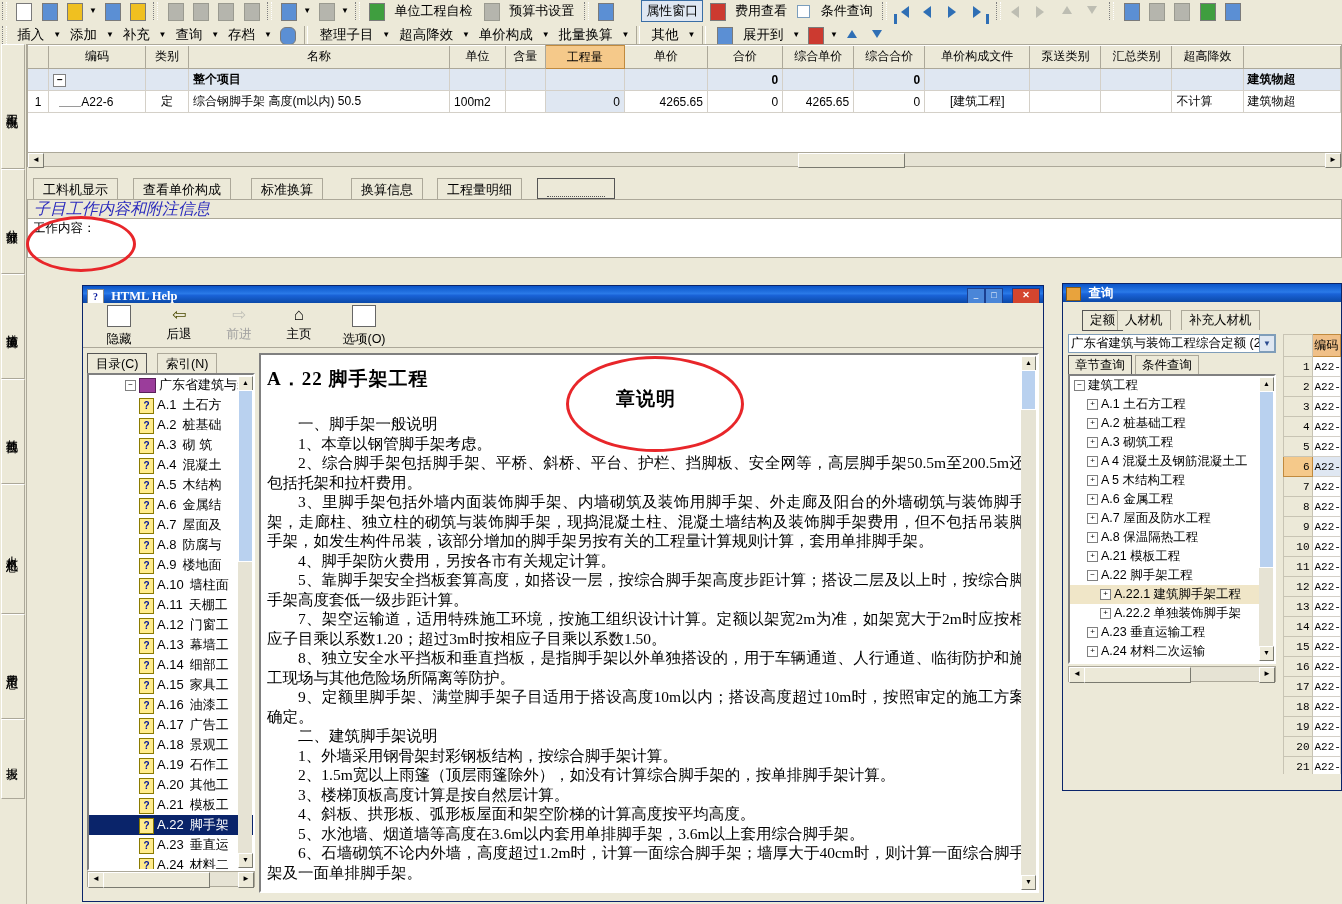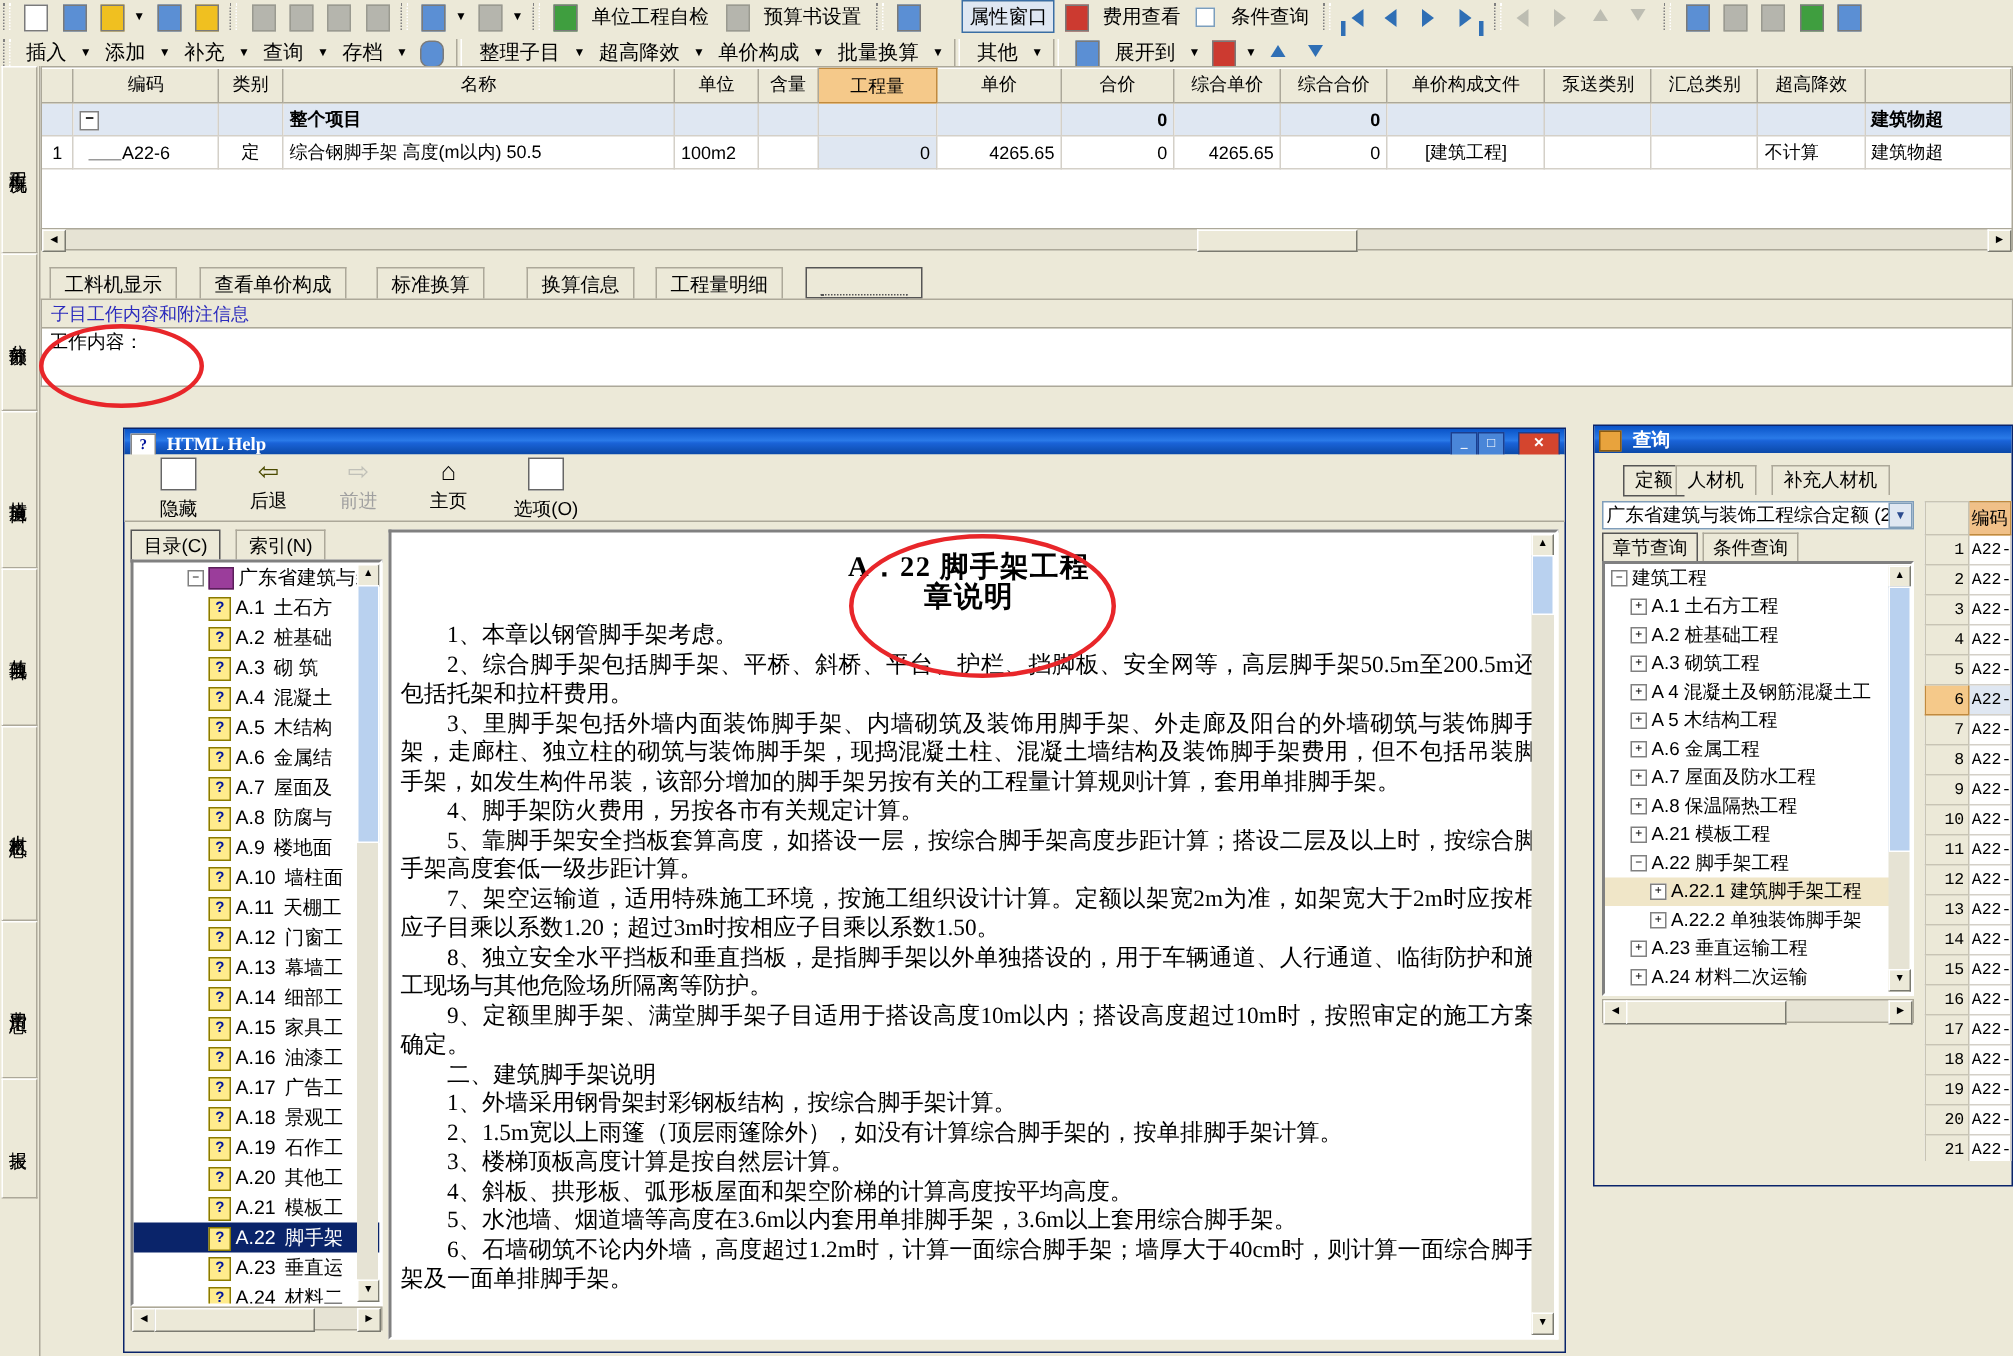--- a/index.html
+++ b/index.html
@@ -66,21 +66,21 @@
 
   
   #tabrow{left:27px;top:178px;width:1315px;height:22px;}
   .ftab{position:absolute;top:0;height:21px;line-height:21px;padding:0 9px;font-size:13px;background:#ece9d8;border:1px solid #aca899;border-bottom:none;box-sizing:border-box;white-space:nowrap;}
   .ftab.active{background:#ece9d8;border:1px solid #555;}
   .ftab.active .inner{border:1px dotted #555;display:block;height:17px;line-height:17px;padding:0 2px;margin-top:17px;}
   #tabline{left:27px;top:199px;width:1315px;height:1px;background:#aca899;}
 
   
   #infopanel{left:27px;top:200px;width:1315px;height:58px;background:#fff;border:1px solid #aca899;border-top:none;box-sizing:border-box;}
-  #infohdr{height:18px;line-height:18px;background:#ece9d8;color:#2b2bbd;font-size:12px;padding-left:6px;border-bottom:1px solid #aca899;}
+  #infohdr{height:18px;line-height:18px;background:#ece9d8;color:#2b2bbd;font-size:16px;padding-left:6px;border-bottom:1px solid #aca899;font-style:italic;}
   #infobody{font-size:12.5px;line-height:15px;padding:2px 5px 0 5px;}
 
   
   #helpwin{left:82px;top:285px;width:962px;height:617px;background:#ece9d8;border:1px solid #0a246a;box-sizing:border-box;}
   #helptitle{height:17px;background:linear-gradient(to bottom,#0a54c8 0%,#2a7ae8 45%,#1a63d8 55%,#0b49a8 100%);
              color:#fff;font-weight:bold;font-size:12.5px;line-height:20px;padding-left:4px;position:relative;font-family:"Liberation Serif",serif;}
   .wbtn{position:absolute;top:2px;width:16px;height:15px;border:1px solid #1b3f8f;font-size:9px;line-height:13px;text-align:center;color:#fff;}
   #helptb{height:44px;background:#ece9d8;border-bottom:1px solid #aca899;position:relative;}
   .htb{position:absolute;top:2px;width:60px;text-align:center;font-size:12.5px;}
   .htb .lbl{display:block;margin-top:1px;}
@@ -90,21 +90,21 @@
   .ntab{position:absolute;top:0;height:20px;line-height:20px;padding:0 8px;font-size:12.5px;background:#ece9d8;border:1px solid #aca899;border-bottom:none;}
   .ntab.act{border:1px solid #555;font-weight:normal;}
   #treebox{position:absolute;left:0;top:20px;width:168px;height:498px;background:#fff;border:2px solid;border-color:#808080 #fff #fff #808080;box-sizing:border-box;overflow:hidden;}
   .tnode{height:20px;line-height:20px;font-size:13px;white-space:nowrap;padding-left:2px;position:relative;}
   .tnode.sel{background:#0a246a;color:#fff;}
   .qmark{display:inline-block;width:13px;height:14px;background:#ffeb8c;border:1px solid #8a7a00;color:#00139b;font-size:10px;line-height:13px;text-align:center;font-weight:bold;vertical-align:middle;margin-right:3px;}
   .bookico{display:inline-block;width:15px;height:13px;background:#9b3d9b;border:1px solid #5a1f5a;vertical-align:middle;margin-right:3px;}
   .plusbox{display:inline-block;width:9px;height:9px;border:1px solid #808080;background:#fff;font-size:8px;line-height:7px;text-align:center;vertical-align:middle;margin-right:3px;}
   #contentbox{position:absolute;left:176px;top:2px;width:780px;height:540px;background:#fff;border:2px solid;border-color:#808080 #fff #fff #808080;box-sizing:border-box;overflow:hidden;}
   #doc{padding:6px 12px 0 6px;font-family:"Liberation Serif","DejaVu Serif",serif;font-size:15.5px;line-height:19.5px;color:#000;}
-  #doc h1{font-size:19px;text-align:center;margin:8px 0 0 0;font-weight:bold;letter-spacing:1px;}
+  #doc h1{font-size:19px;margin:8px 0 0 0;font-weight:bold;letter-spacing:1px;}
   #doc h2{font-size:19px;text-align:center;margin:0 0 6px 0;font-weight:bold;letter-spacing:1px;}
   #doc p{margin:0;text-indent:2em;text-align:justify;}
   
   .vsb{position:absolute;right:1px;top:1px;width:15px;bottom:1px;background:#e6e3d4;}
   .vsb .b{position:absolute;left:0;width:13px;height:13px;background:#ece9d8;border:1px solid #fff;border-right-color:#7a7a70;border-bottom-color:#7a7a70;font-size:7px;line-height:11px;text-align:center;}
 
   
   #querywin{left:1062px;top:283px;width:280px;height:508px;background:#ece9d8;border:1px solid #0a246a;box-sizing:border-box;}
   #qtitle{height:18px;background:linear-gradient(to bottom,#0a54c8 0%,#2a7ae8 45%,#1a63d8 55%,#0b49a8 100%);color:#fff;font-weight:bold;font-size:12.5px;line-height:18px;padding-left:3px;}
   .qtab{position:absolute;height:19px;line-height:19px;padding:0 7px;font-size:12.5px;background:#ece9d8;border:1px solid #aca899;border-bottom:none;}
@@ -406,20 +406,21 @@
         <div class="sb-thumb" style="left:15px;width:105px;height:14px;"></div>
         <div class="sb-btn" style="right:0;height:14px;">►</div>
       </div>
     </div>
 
     <div id="contentbox">
       <div id="doc">
         <h1>A．22  脚手架工程</h1>
         <h2>章说明</h2>
         <div id="docparas">
+            <p>一、脚手架一般说明</p>
             <p>1、本章以钢管脚手架考虑。</p>
             <p>2、综合脚手架包括脚手架、平桥、斜桥、平台、护栏、挡脚板、安全网等，高层脚手架50.5m至200.5m还包括托架和拉杆费用。</p>
             <p>3、里脚手架包括外墙内面装饰脚手架、内墙砌筑及装饰用脚手架、外走廊及阳台的外墙砌筑与装饰脚手架，走廊柱、独立柱的砌筑与装饰脚手架，现捣混凝土柱、混凝土墙结构及装饰脚手架费用，但不包括吊装脚手架，如发生构件吊装，该部分增加的脚手架另按有关的工程量计算规则计算，套用单排脚手架。</p>
             <p>4、脚手架防火费用，另按各市有关规定计算。</p>
             <p>5、靠脚手架安全挡板套算高度，如搭设一层，按综合脚手架高度步距计算；搭设二层及以上时，按综合脚手架高度套低一级步距计算。</p>
             <p>7、架空运输道，适用特殊施工环境，按施工组织设计计算。定额以架宽2m为准，如架宽大于2m时应按相应子目乘以系数1.20；超过3m时按相应子目乘以系数1.50。</p>
             <p>8、独立安全水平挡板和垂直挡板，是指脚手架以外单独搭设的，用于车辆通道、人行通道、临街防护和施工现场与其他危险场所隔离等防护。</p>
             <p>9、定额里脚手架、满堂脚手架子目适用于搭设高度10m以内；搭设高度超过10m时，按照审定的施工方案确定。</p>
             <p>二、建筑脚手架说明</p>
             <p>1、外墙采用钢骨架封彩钢板结构，按综合脚手架计算。</p>

